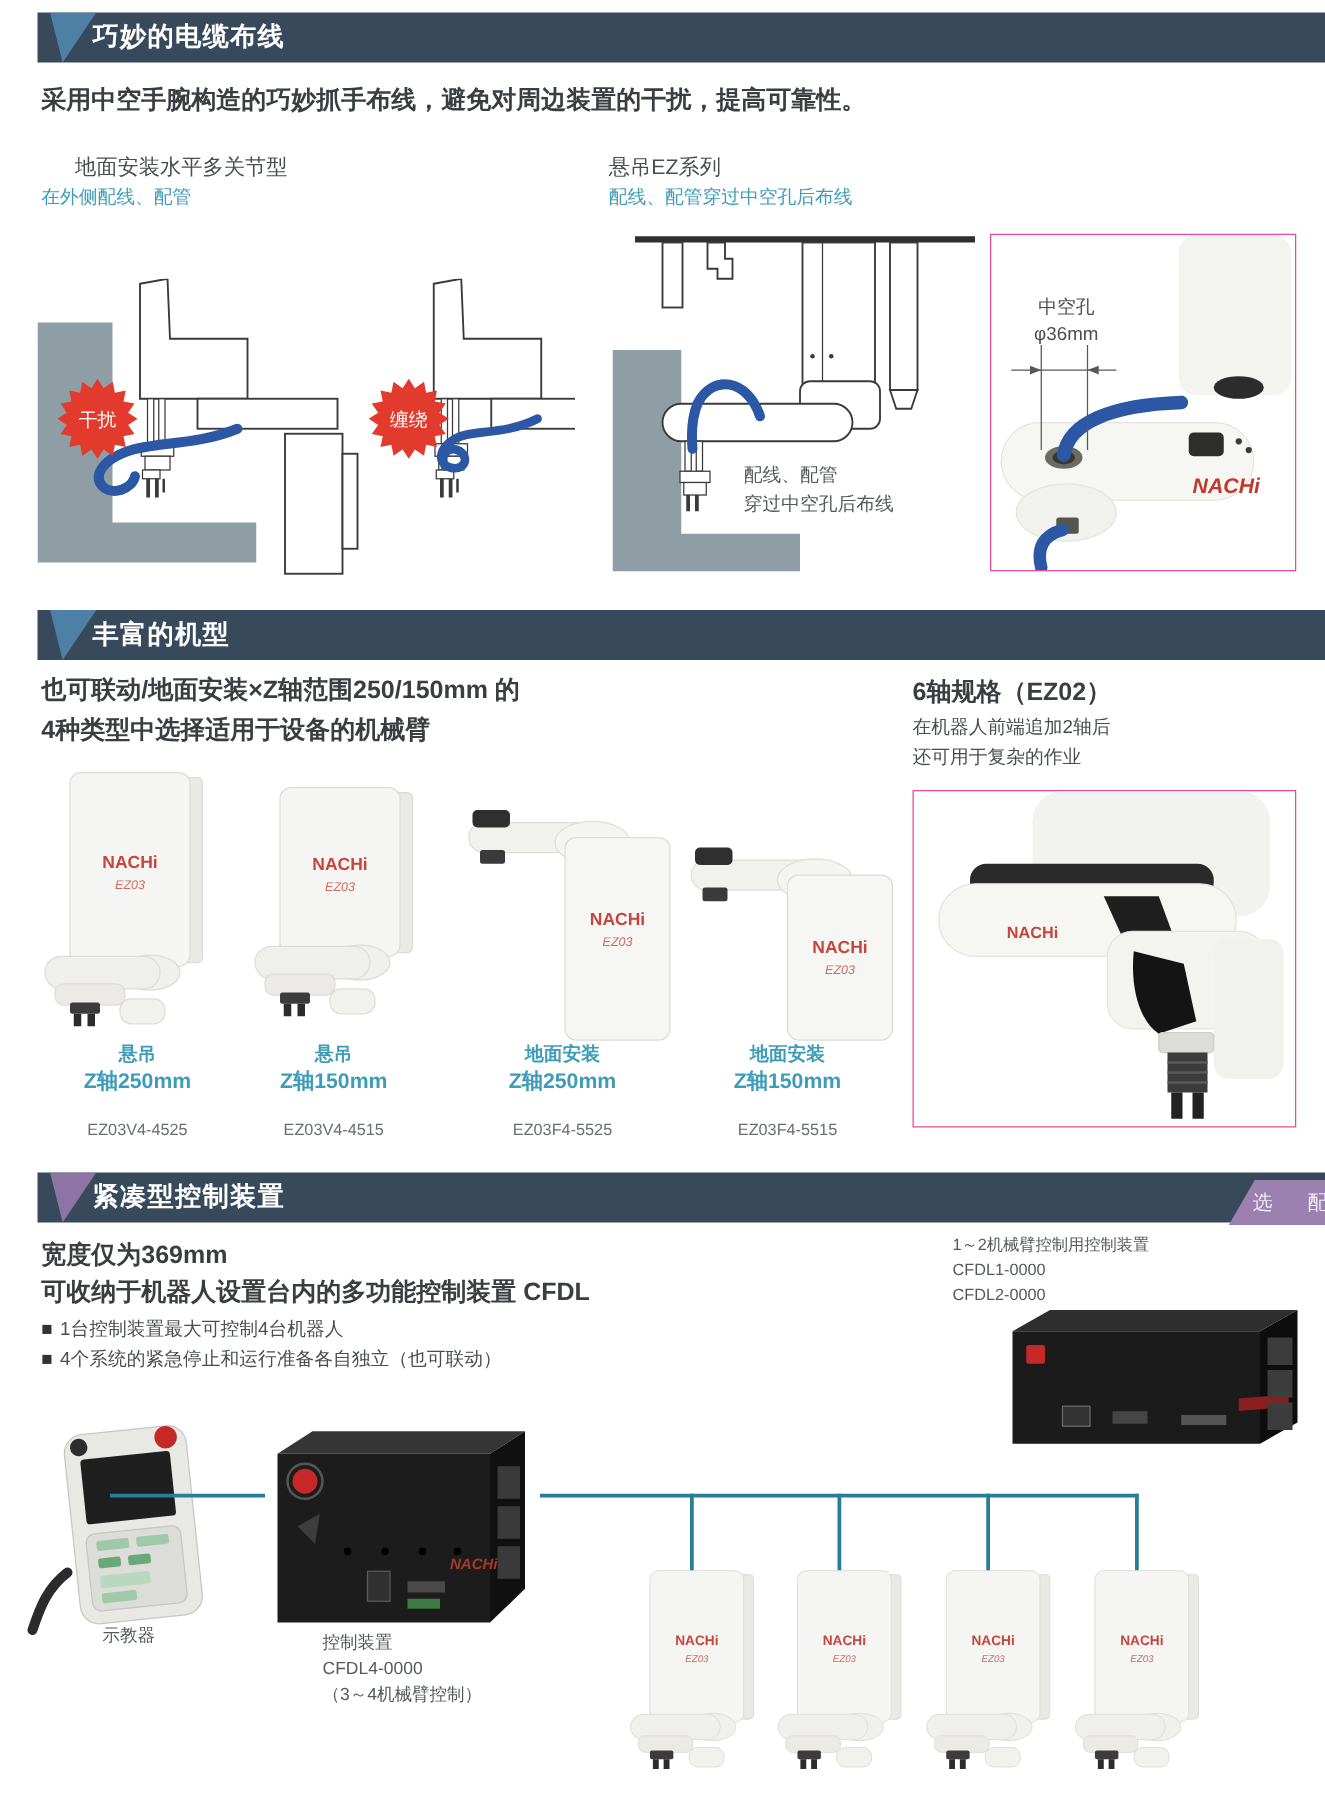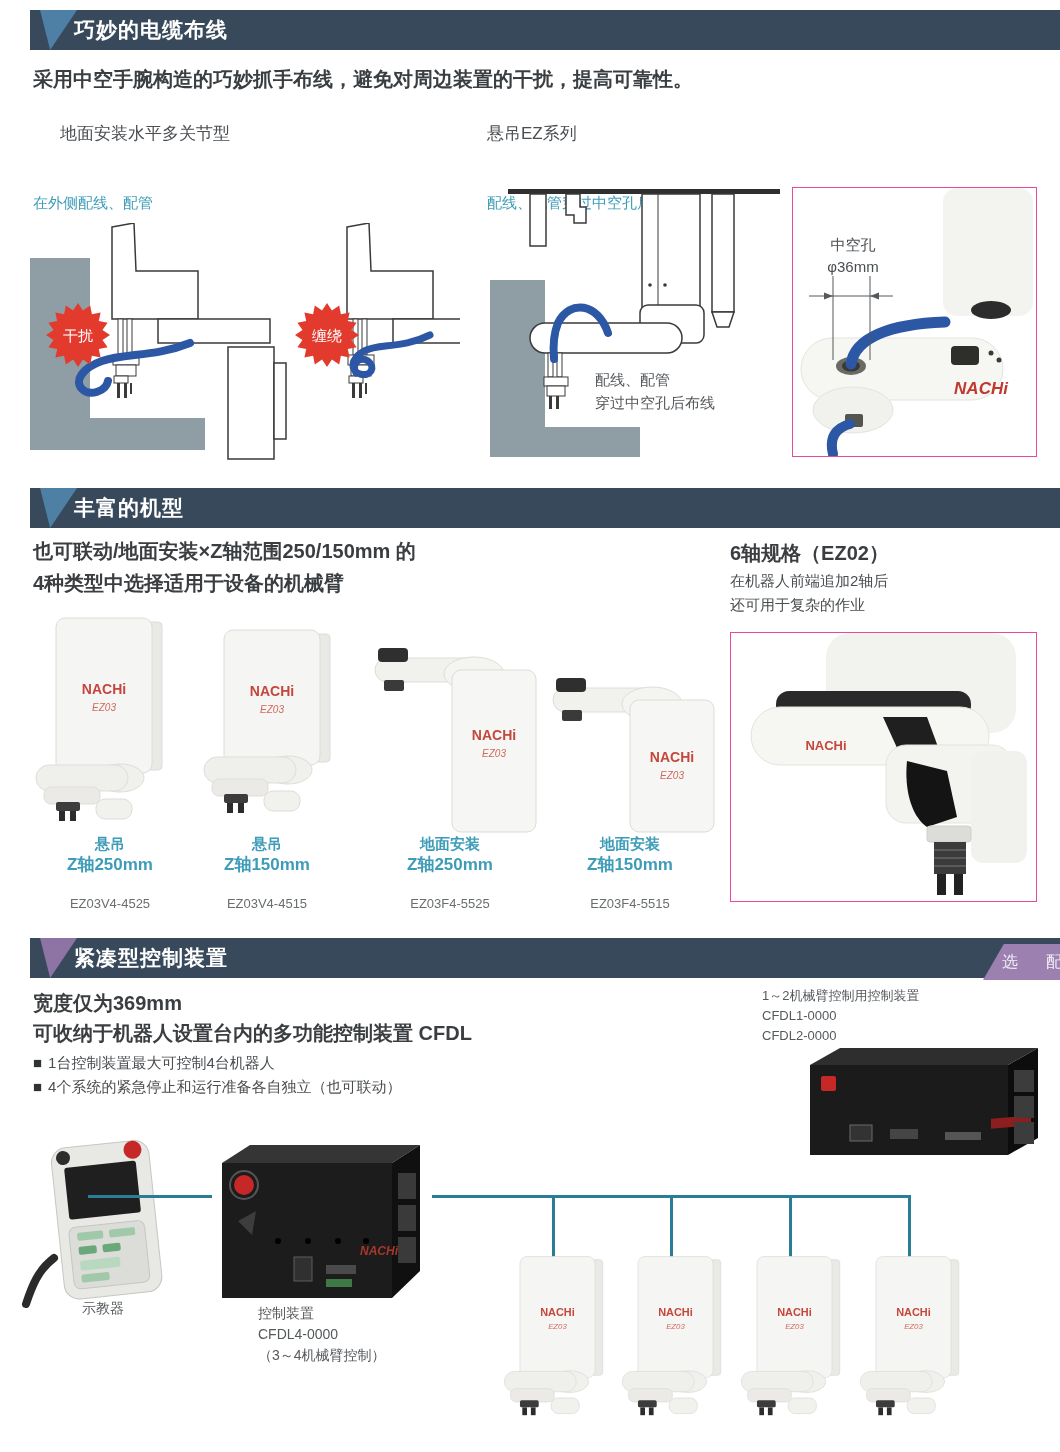--- a/index.html
+++ b/index.html
@@ -10,21 +10,21 @@
   .sec-bar{position:absolute;left:30px;width:1057px;height:40px;background:#37495b;}
   .sec-bar h2{margin:0;padding:0 0 0 44px;line-height:40px;font-size:21px;font-weight:bold;color:#ffffff;letter-spacing:1px;}
   .accent{position:absolute;left:5px;top:0;width:42px;height:40px;}
   .accent-blue{background:#4e80a6;clip-path:polygon(12% 0,100% 0,36% 100%);}
   .accent-purple{background:#8d74a5;clip-path:polygon(12% 0,100% 0,36% 100%);}
   .option-badge{position:absolute;right:0;top:6px;width:104px;height:36px;background:#9c80b0;
     clip-path:polygon(20% 0,100% 0,100% 100%,0 100%);color:#f2ecf7;font-size:16px;
     display:flex;align-items:center;justify-content:center;letter-spacing:6px;}
   .intro{font-size:20px;font-weight:bold;color:#3a3e41;}
   .colhead{font-size:17px;color:#4a4e51;}
-  .subteal{font-size:15px;color:#3e9cb8;margin-top:46px;}
+  .subteal{font-size:15px;color:#3e9cb8;}
   .photo-box{position:absolute;border:1px solid #ec4899;background:#ffffff;}
   .prod-label{position:absolute;width:160px;text-align:center;line-height:1.35;}
   .prod-label .mount{font-size:15px;font-weight:bold;color:#3e9cb8;}
   .prod-label .z{font-size:17px;font-weight:bold;color:#3e9cb8;}
   .prod-label .model{font-size:13px;color:#6a6e70;margin-top:18px;}
   .headline{font-size:20px;font-weight:bold;color:#3a3e41;}
   .bullet{font-size:15px;color:#4a4e51;}
   .bullet .sq{color:#2f3335;margin-right:6px;}
   .smalllbl{font-size:13px;color:#55595c;line-height:1.55;}
   .caption{font-size:14px;color:#55595c;line-height:1.5;}

